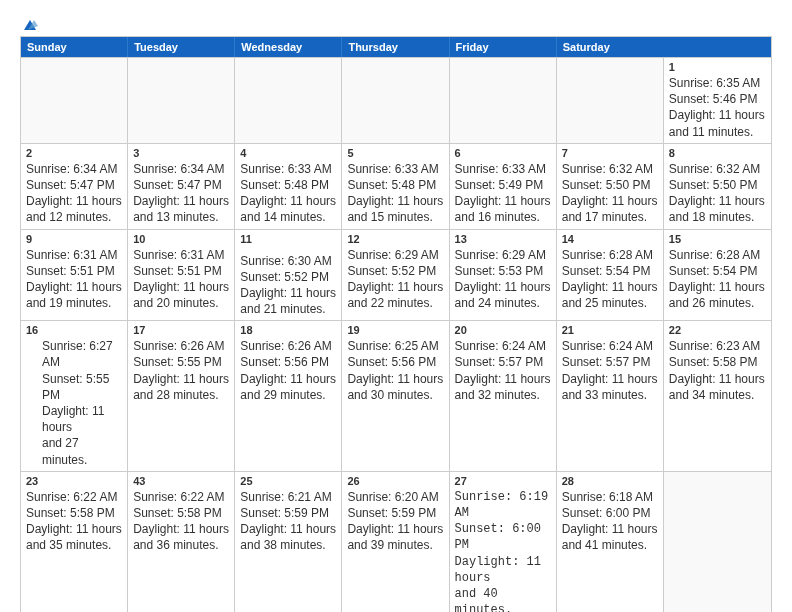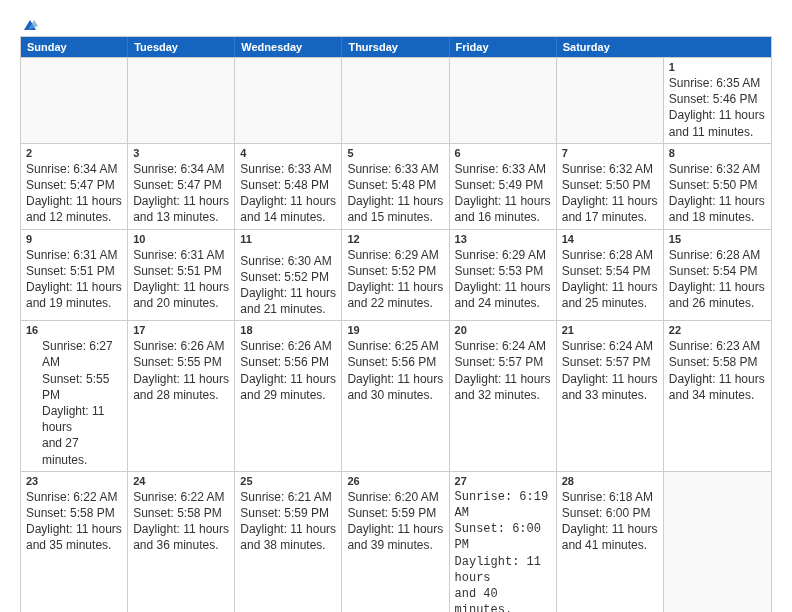--- a/index.html
+++ b/index.html
@@ -298,21 +298,21 @@
         </div>
         <div class="cal-row">
           <div class="cal-cell">
             <span class="day-num">23</span>
             <div class="cell-text" style="white-space: pre-line;">Sunrise: 6:22 AM
 Sunset: 5:58 PM
 Daylight: 11 hours
 and 35 minutes.</div>
           </div>
           <div class="cal-cell">
-            <span class="day-num">24</span>
+            <span class="day-num">43</span>
             <div class="cell-text" style="white-space: pre-line;">Sunrise: 6:22 AM
 Sunset: 5:58 PM
 Daylight: 11 hours
 and 36 minutes.</div>
           </div>
           <div class="cal-cell">
             <span class="day-num">25</span>
             <div class="cell-text" style="white-space: pre-line;">Sunrise: 6:21 AM
 Sunset: 5:59 PM
 Daylight: 11 hours

